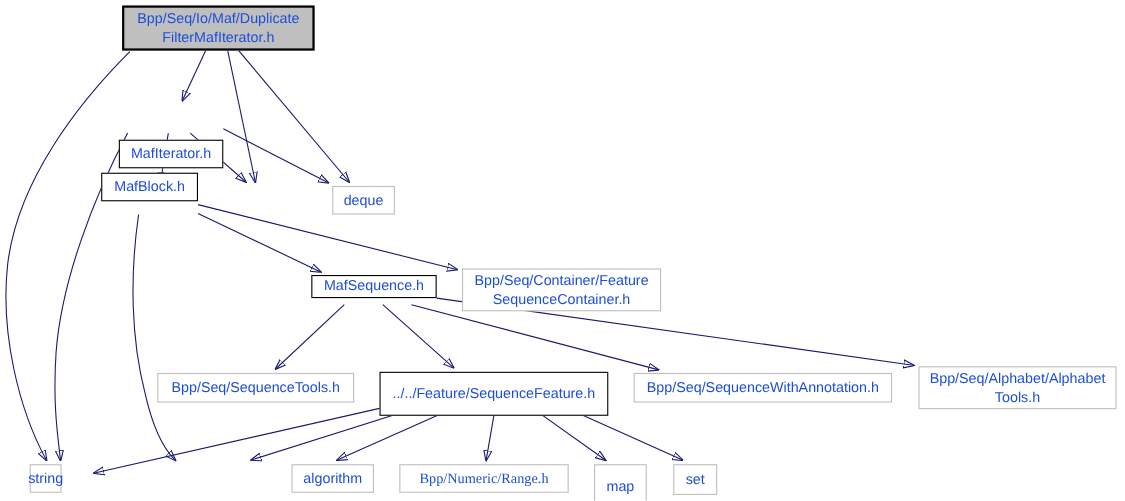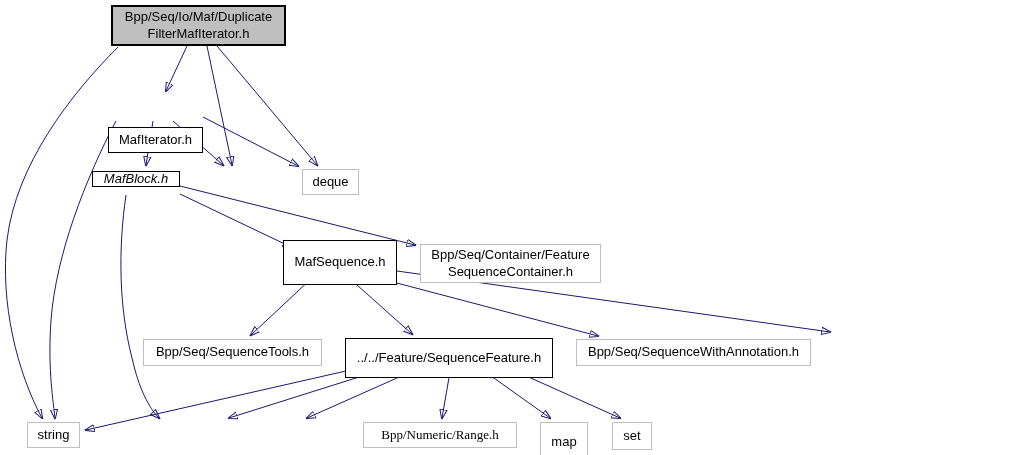--- a/index.html
+++ b/index.html
@@ -7,21 +7,21 @@
     --root-fill:#bfbfbf;
     --int-border:#000000;
     --ext-border:#bebebe;
     --node-fill:#ffffff;
   }
   html,body{margin:0;padding:0;background:#ffffff;}
   #graph{
     position:relative;
     width:1023px;height:455px;
     font-family:"Liberation Sans","DejaVu Sans",sans-serif;
-    font-size:13px;color:#000000;
+    font-size:13px;color:#1d4ed8;
     overflow:hidden;
   }
   #edges{position:absolute;left:0;top:0;width:1023px;height:455px;}
   #edges path{fill:none;stroke:var(--edge);stroke-width:1;}
   .node{
     position:absolute;box-sizing:border-box;
     display:flex;align-items:center;justify-content:center;
     text-align:center;line-height:1.25;white-space:pre-line;
     background:var(--node-fill);border:1px solid var(--ext-border);
     z-index:2;
@@ -61,40 +61,43 @@
     <path d="M451,366 L442,418" marker-end="url(#arrow)"></path>
     <path d="M477,366 L550,418" marker-end="url(#arrow)"></path>
     <path d="M504,366 L620,418" marker-end="url(#arrow)"></path>
   </svg>
 
   <div class="node root" style="left:111px;top:5px;width:175px;height:41px;">Bpp/Seq/Io/Maf/Duplicate
 FilterMafIterator.h</div>
 
   <div class="node internal" style="left:108px;top:95px;width:95px;height:26px;margin-top:32px;">MafIterator.h</div>
 
-  <div class="node internal" style="left:92px;top:171px;width:88px;height:16px;font-style:italic;">MafBlock.h</div>
+  <div class="node internal" style="left:92px;top:157px;width:88px;height:26px;">MafBlock.h</div>
 
 
   <div class="node" style="left:302px;top:169px;width:57px;height:26px;">deque</div>
 
-  <div class="node internal" style="left:283px;top:240px;width:114px;height:45px;">MafSequence.h</div>
+  <div class="node internal" style="left:283px;top:250px;width:114px;height:21px;">MafSequence.h</div>
 
   <div class="node" style="left:420px;top:244px;width:181px;height:39px;">Bpp/Seq/Container/Feature
 SequenceContainer.h</div>
 
   <div class="node" style="left:143px;top:339px;width:179px;height:27px;text-align:right;">Bpp/Seq/SequenceTools.h</div>
 
   <div class="node internal" style="left:345px;top:338px;width:208px;height:40px;">../../Feature/SequenceFeature.h</div>
 
   <div class="node" style="left:576px;top:339px;width:235px;height:27px;">Bpp/Seq/SequenceWithAnnotation.h</div>
 
+  <div class="node" style="left:835px;top:333px;width:180px;height:39px;">Bpp/Seq/Alphabet/Alphabet
+Tools.h</div>
 
-  <div class="node" style="left:27px;top:422px;width:53px;height:26px;">string</div>
+  <div class="node" style="left:27px;top:422px;width:29px;height:26px;">string</div>
 
 
+  <div class="node" style="left:265px;top:422px;width:75px;height:26px;">algorithm</div>
 
   <div class="node" style="left:363px;top:422px;width:154px;height:26px;font-family:Liberation Serif, serif;">Bpp/Numeric/Range.h</div>
 
   <div class="node" style="left:540px;top:422px;width:48px;height:40px;">map</div>
 
   <div class="node" style="left:612px;top:422px;width:40px;height:28px;">set</div>
 
 </div>
 
 </body></html>

